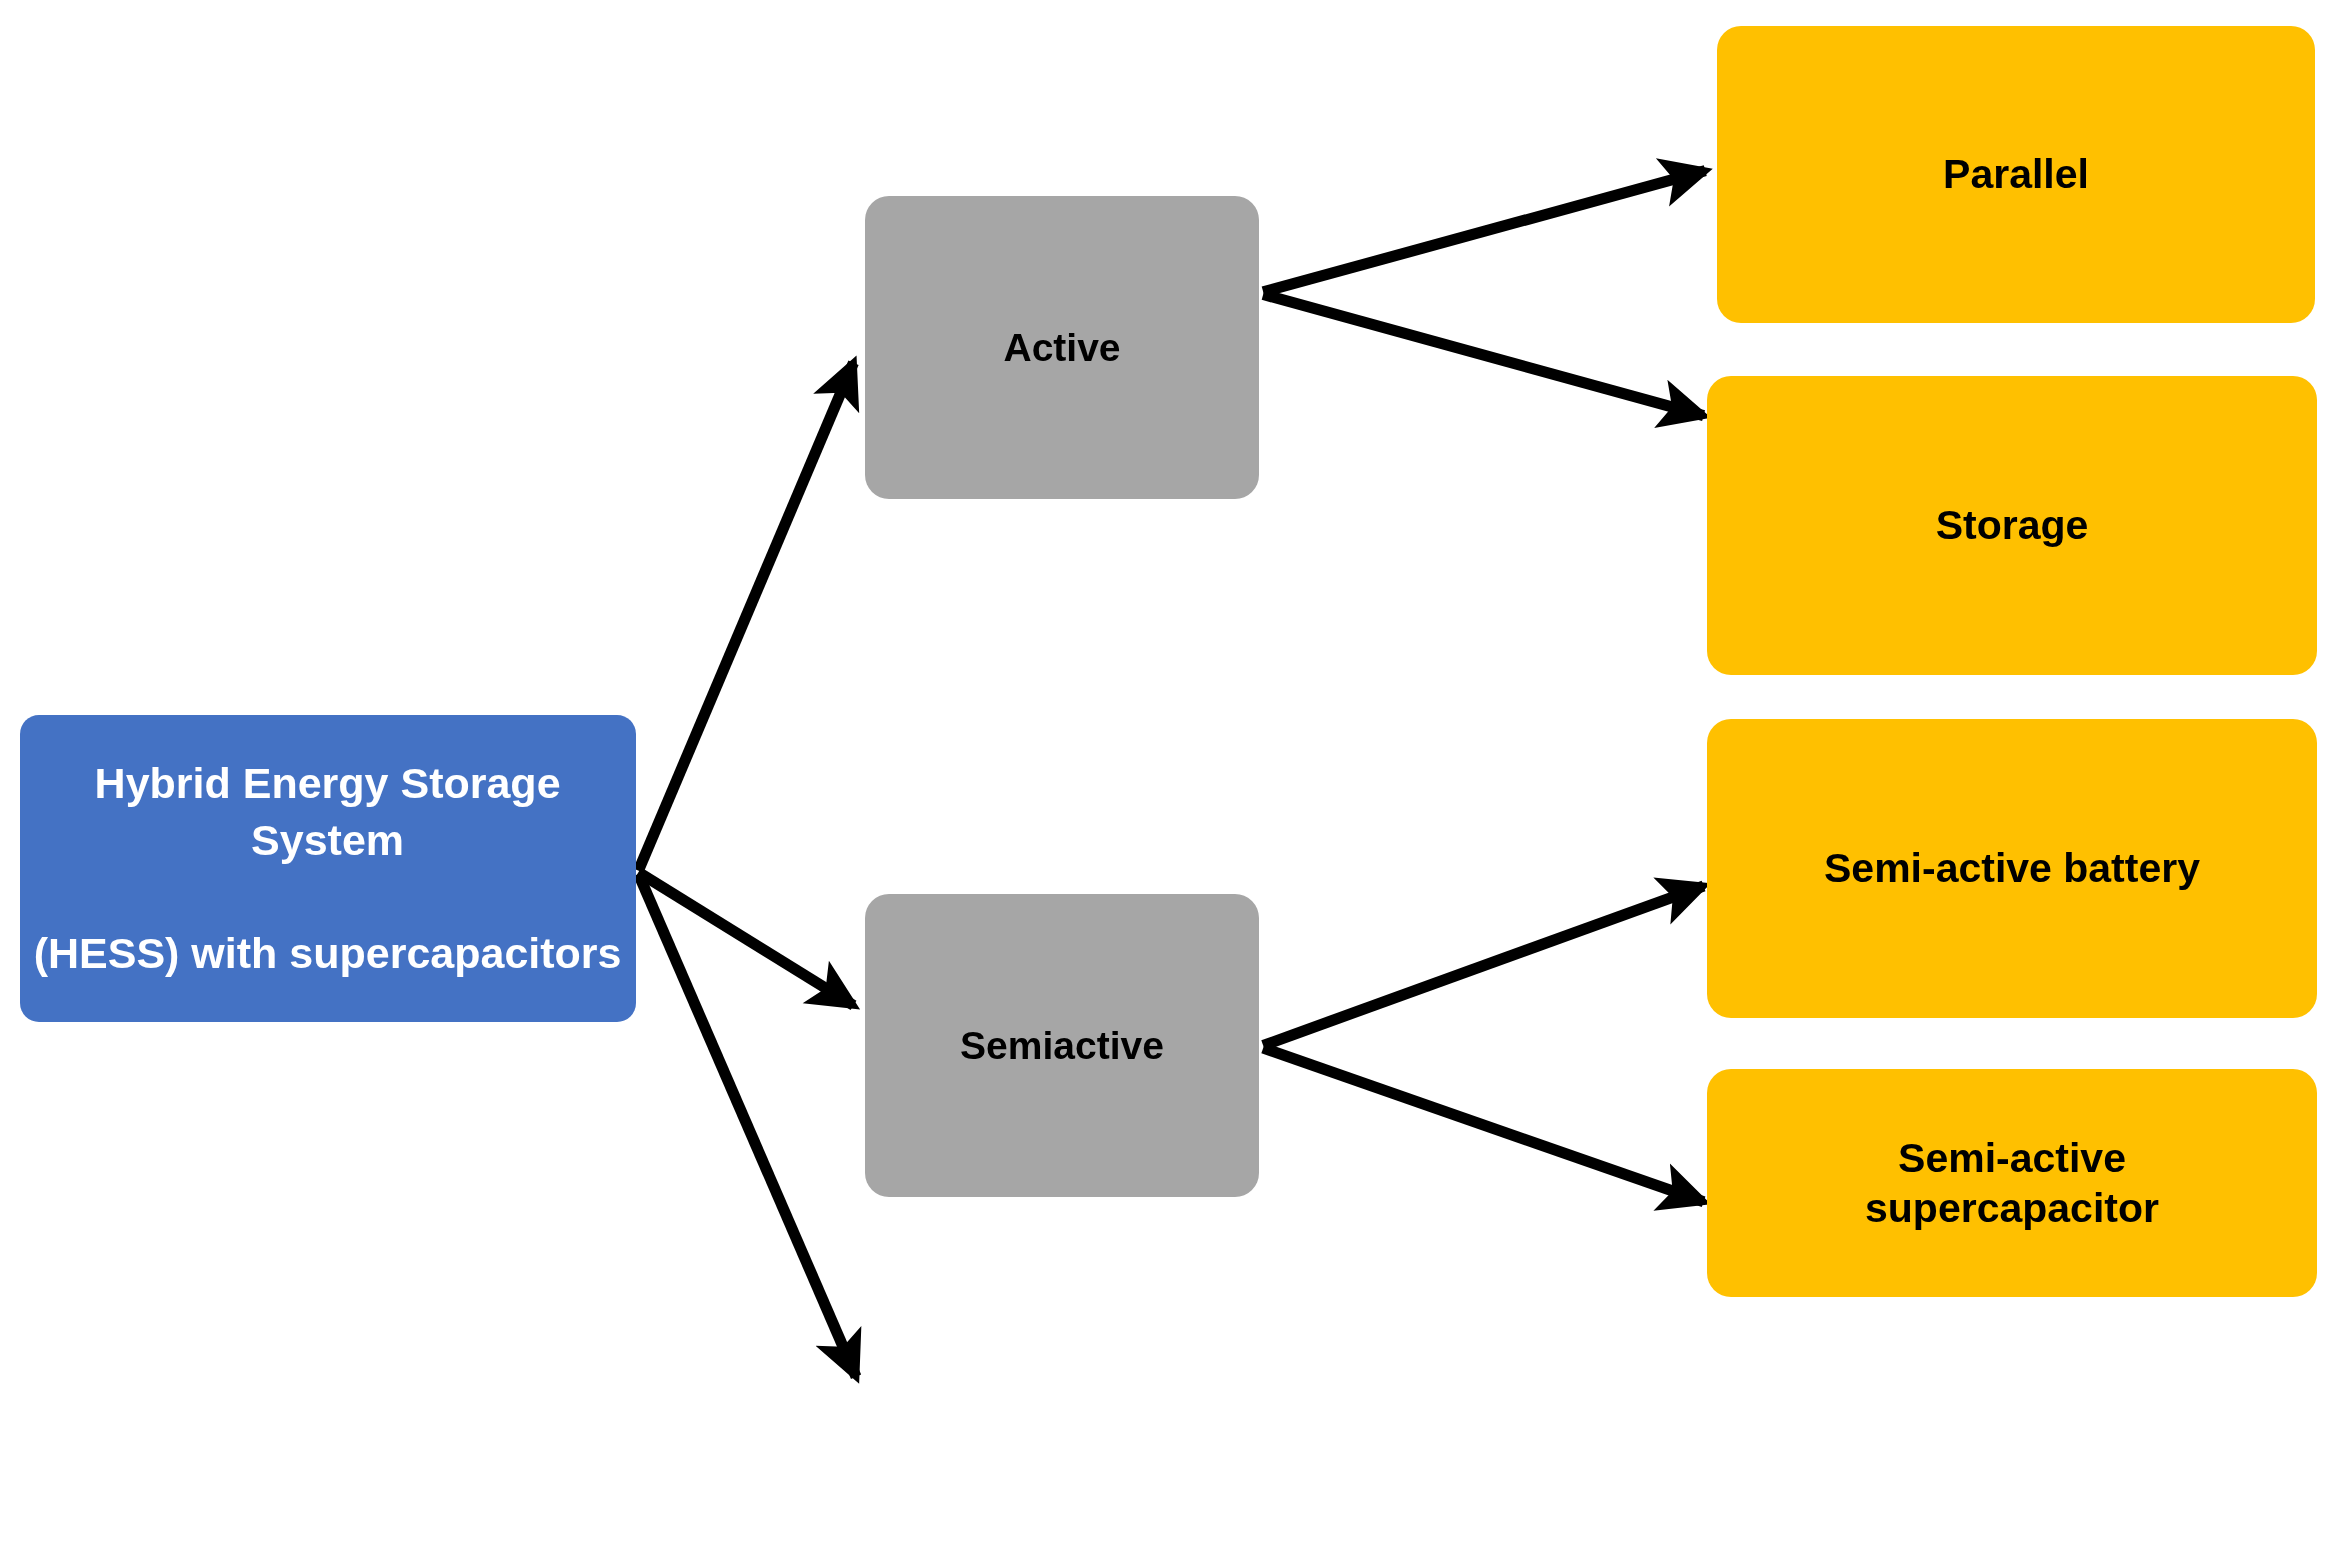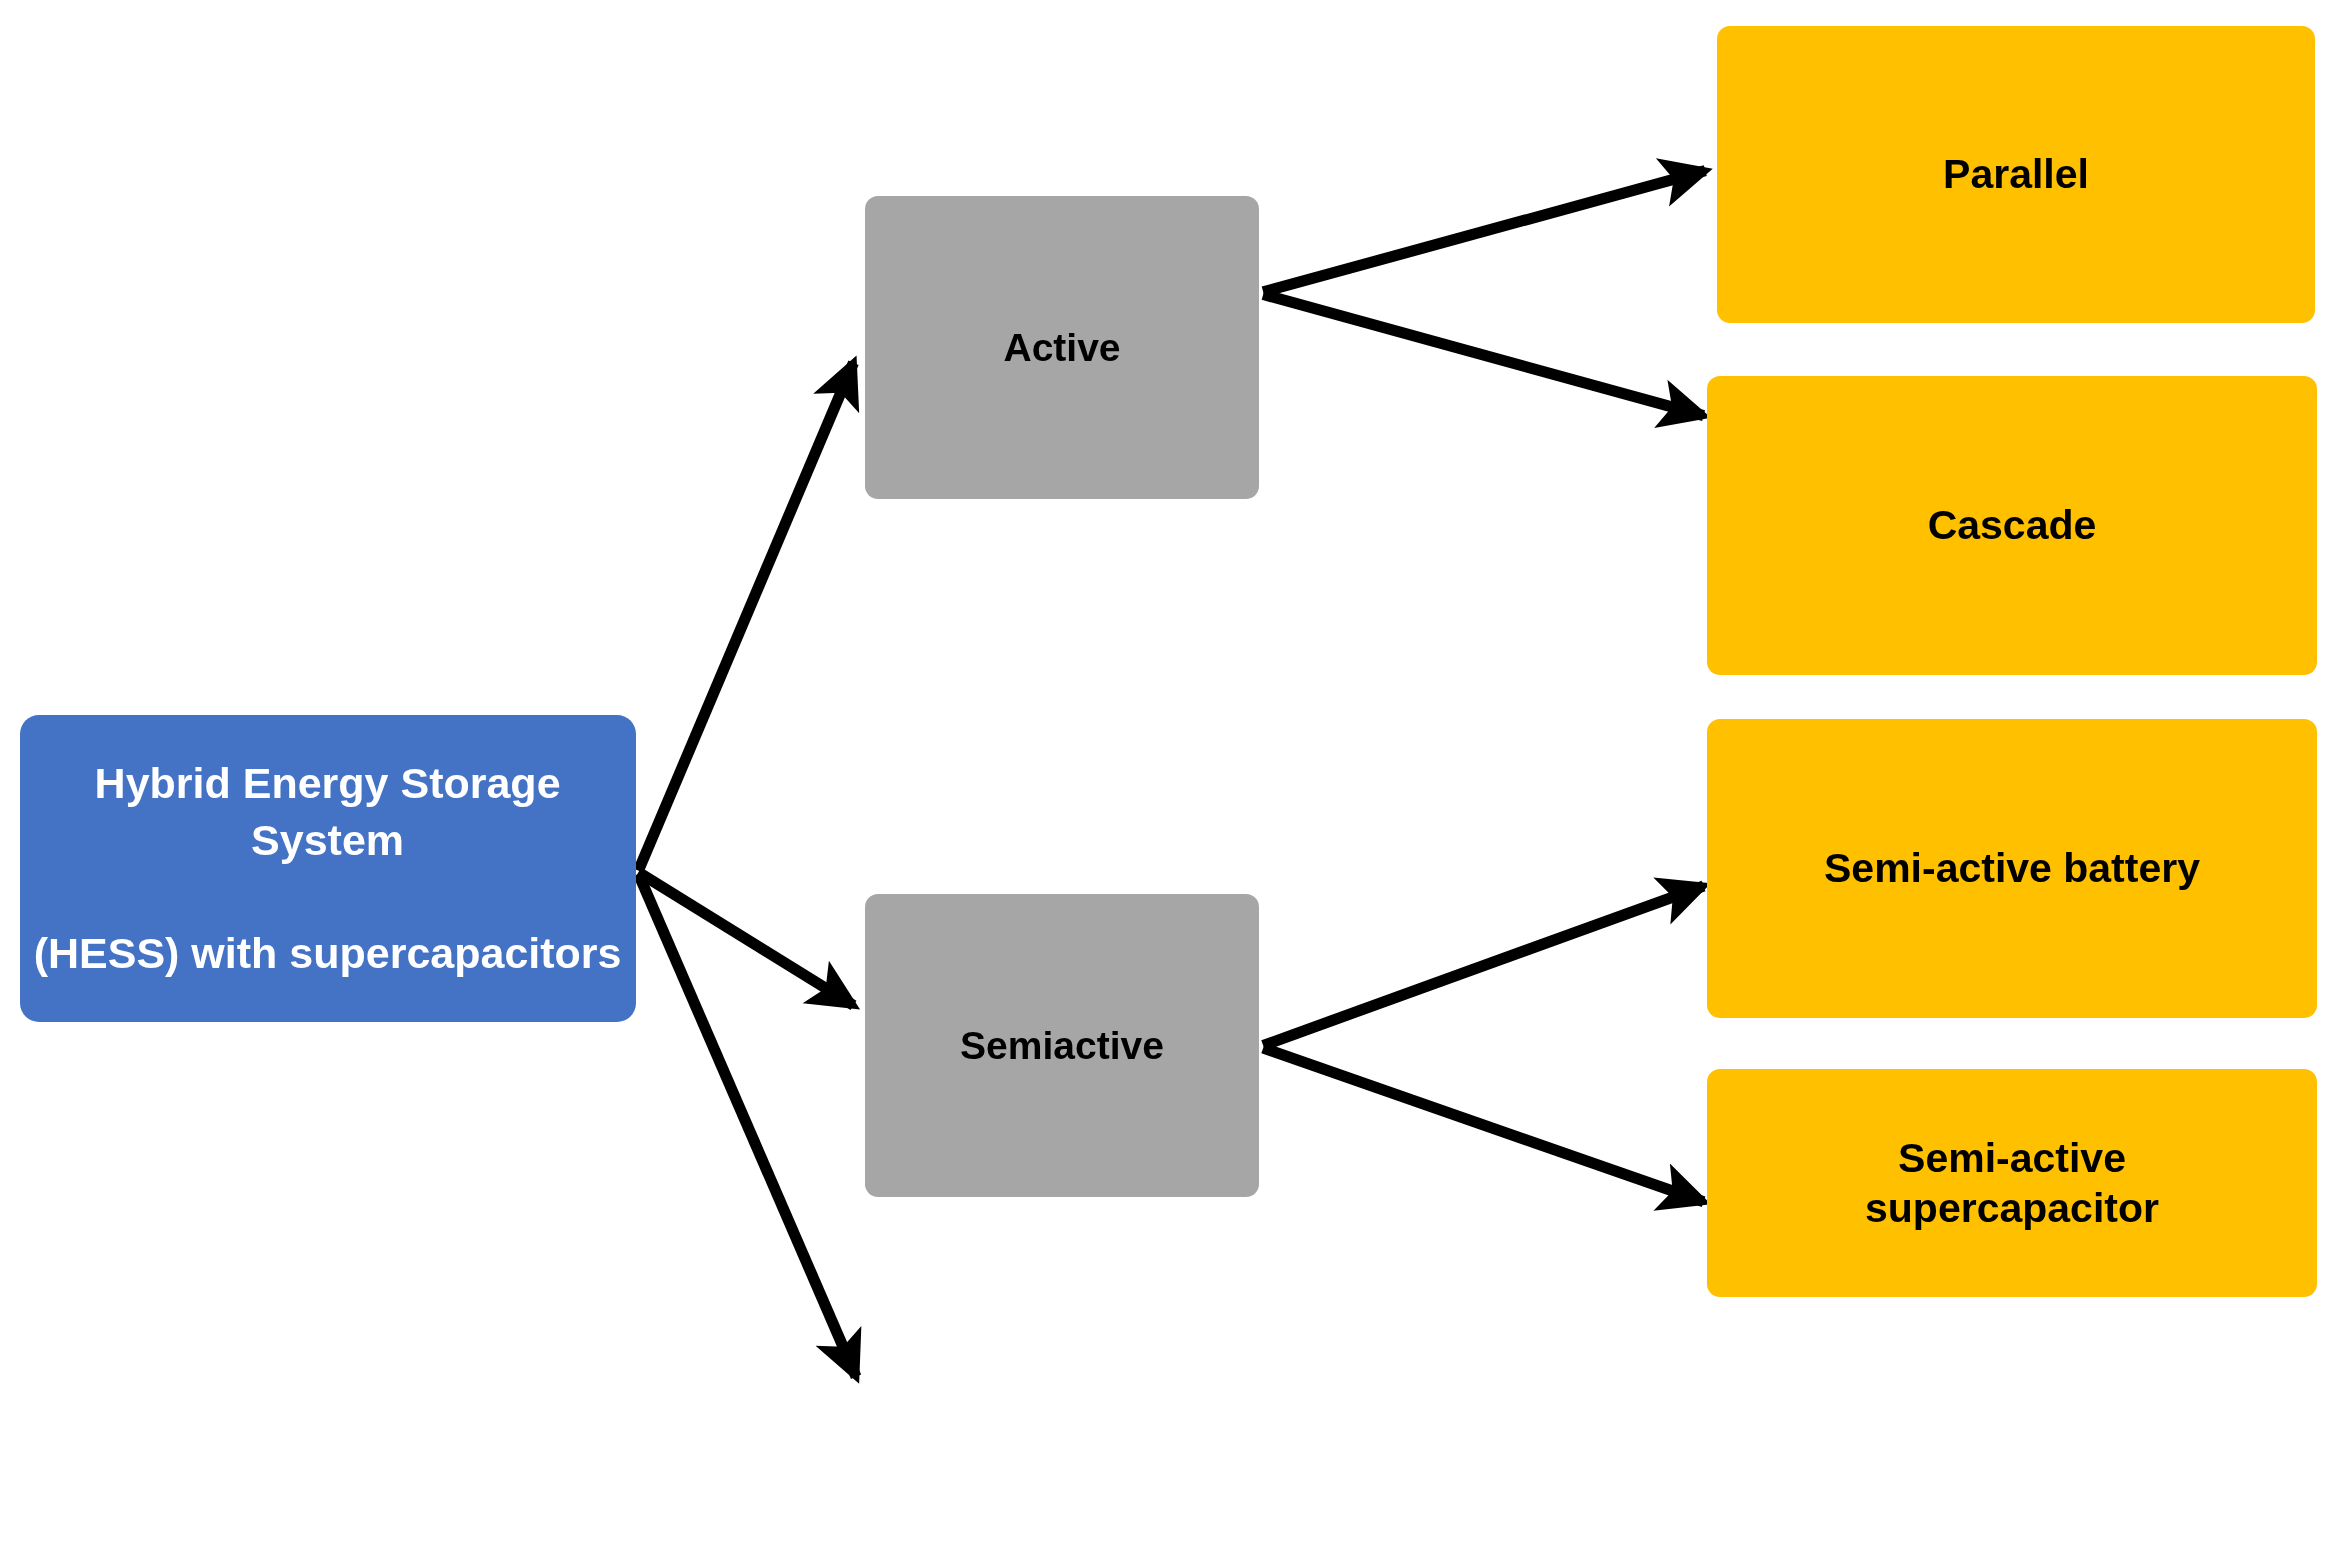--- a/index.html
+++ b/index.html
@@ -24,21 +24,21 @@
     width: 2342px;
     height: 1567px;
     pointer-events: none;
   }
   .node {
     position: absolute;
     display: flex;
     align-items: center;
     justify-content: center;
     text-align: center;
-    border-radius: 13px;
+    border-radius: 24px;
     box-sizing: border-box;
     z-index: 2;
   }
   .node .label {
     font-weight: bold;
     line-height: 1.22;
     white-space: pre-line;
     padding: 0 13.7px;
   }
   .node-root {
@@ -103,21 +103,21 @@
   <div class="node node-level2" id="n-semiactive" style="left: 865px; top: 894px; width: 394px; height: 303px;">
     <span class="label">Semiactive</span>
   </div>
 
 
   <div class="node node-level3" id="n-parallel" style="left: 1717px; top: 25.6px; width: 598px; height: 297px;">
     <span class="label">Parallel</span>
   </div>
 
   <div class="node node-level3" id="n-cascade" style="left: 1707px; top: 376px; width: 610px; height: 299px;">
-    <span class="label">Cascade</span>
+    <span class="label">Storage</span>
   </div>
 
   <div class="node node-level3" id="n-semi_active_battery" style="left: 1707px; top: 719px; width: 610px; height: 299px;">
     <span class="label">Semi-active battery</span>
   </div>
 
   <div class="node node-level3" id="n-semi_active_supercapacitor" style="left: 1707px; top: 1069px; width: 610px; height: 228px;">
     <span class="label">Semi-active
 supercapacitor</span>
   </div>

